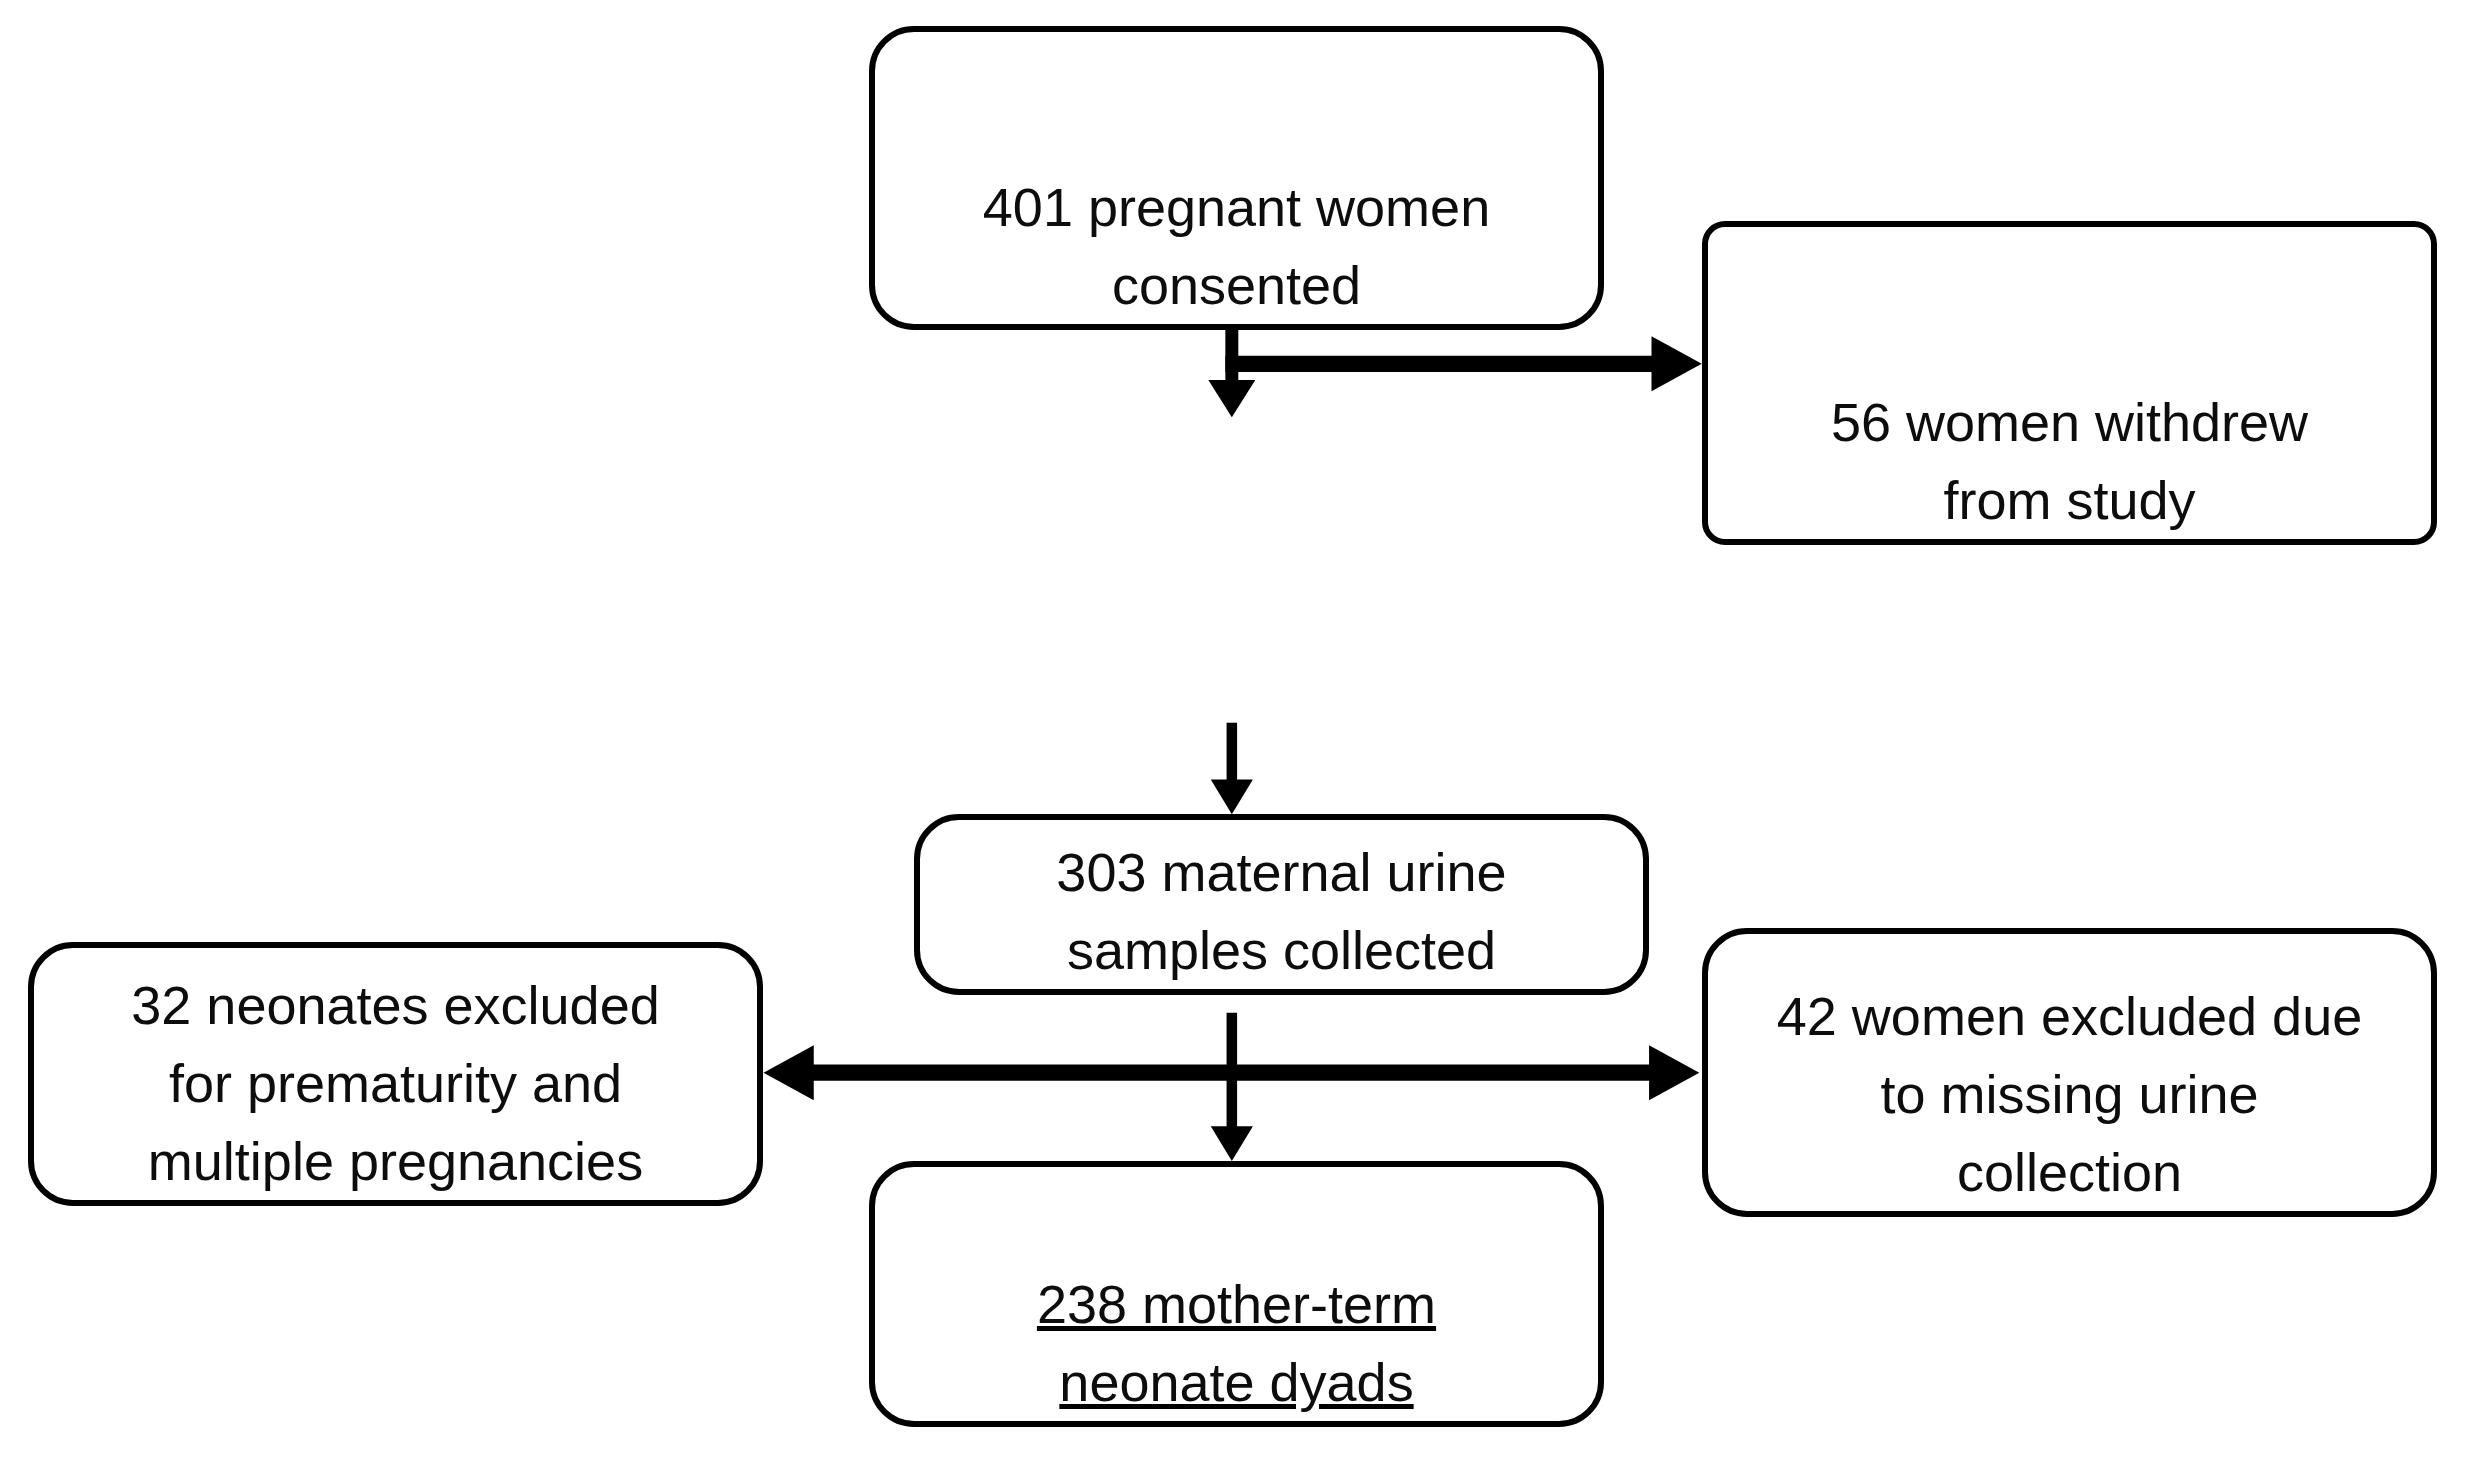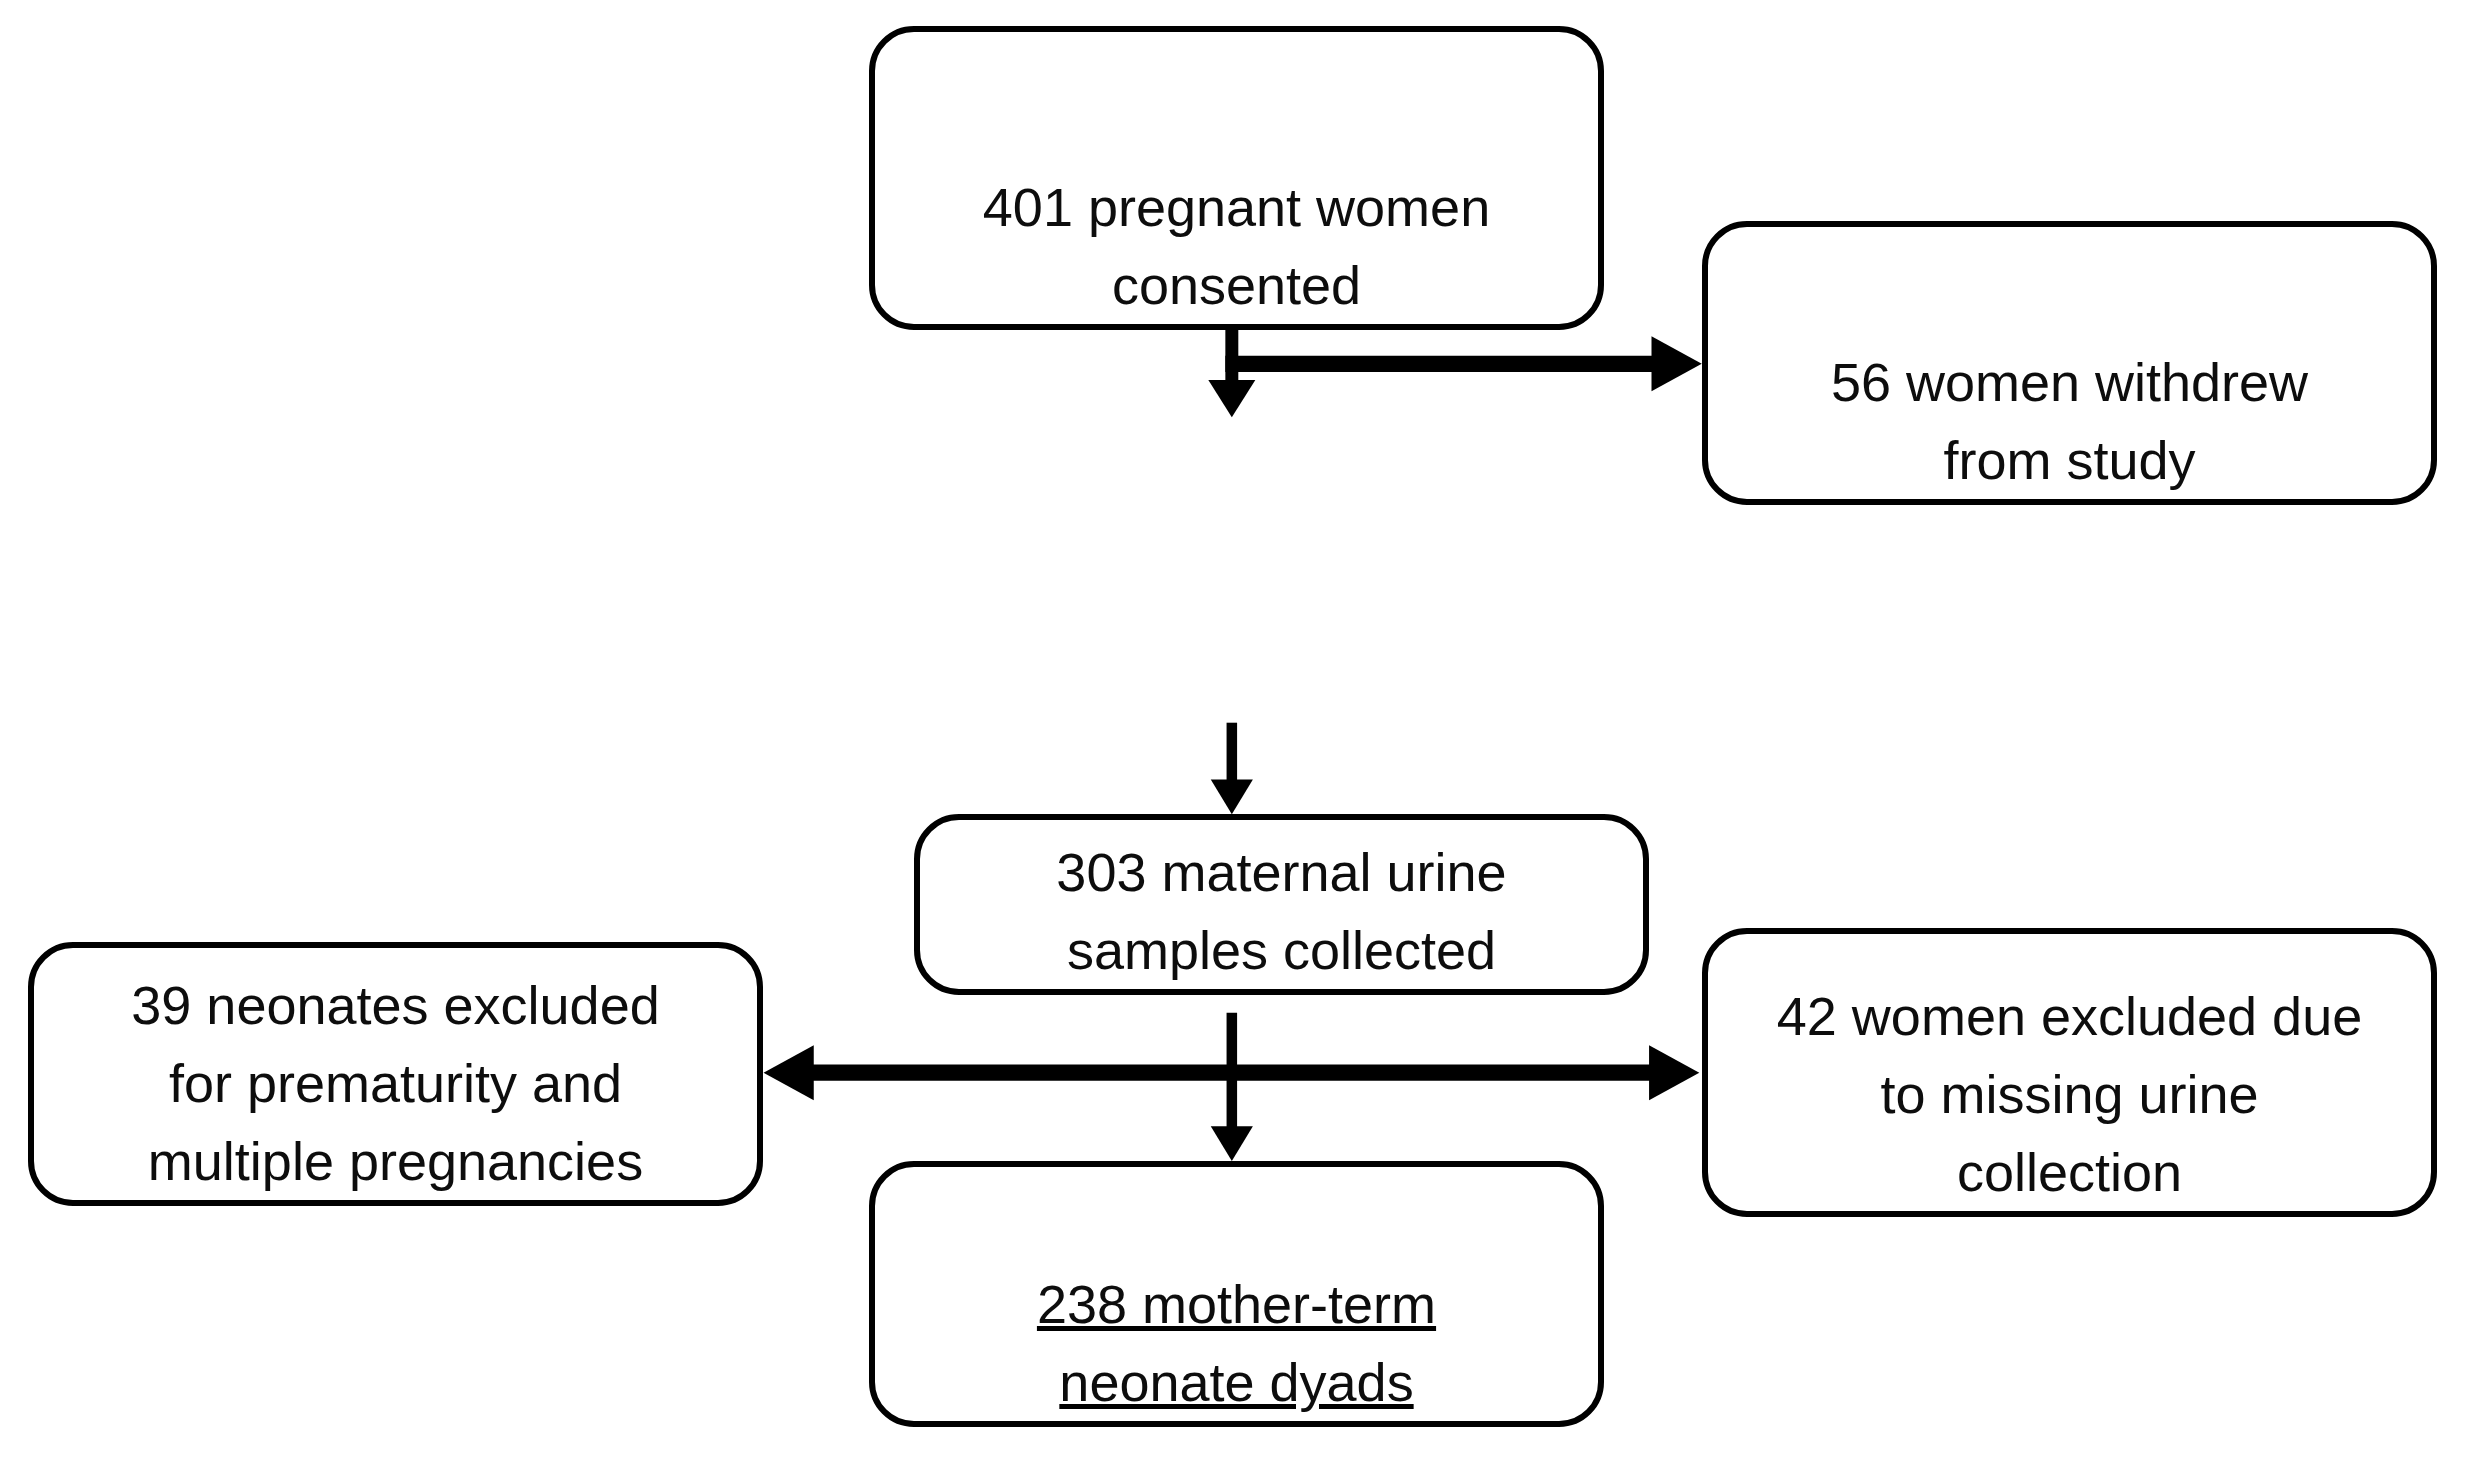--- a/index.html
+++ b/index.html
@@ -76,33 +76,33 @@
       <polygon points="942,1324 1004,1290 1004,1358"></polygon>
       <polygon points="2097,1324 2035,1290 2035,1358"></polygon>
     </g>
   </svg>
 
   <div class="node" style="left:869px; top:26px; width:735px; height:304px;">
     <span class="label">401 pregnant women
 consented</span>
   </div>
 
-  <div class="node" style="left:1702px; top:221px; width:735px; height:284px;">
+  <div class="node" style="left:1702px; top:221px; width:735px; height:324px;border-radius:23px;">
     <span class="label">56 women withdrew
 from study</span>
   </div>
 
 
   <div class="node" style="left:914px; top:814px; width:735px; height:181px;">
     <span class="label">303 maternal urine
 samples collected</span>
   </div>
 
   <div class="node" style="left:28px; top:942px; width:735px; height:264px;">
-    <span class="label">39 neonates excluded
+    <span class="label">32 neonates excluded
 for prematurity and
 multiple pregnancies</span>
   </div>
 
   <div class="node" style="left:1702px; top:928px; width:735px; height:289px;">
     <span class="label">42 women excluded due
 to missing urine
 collection</span>
   </div>
 

